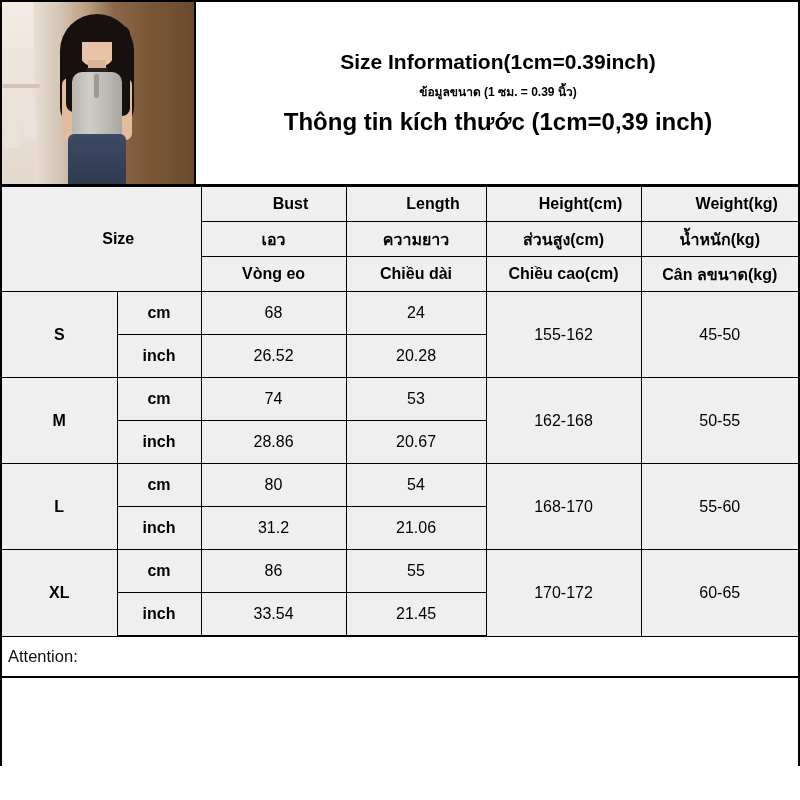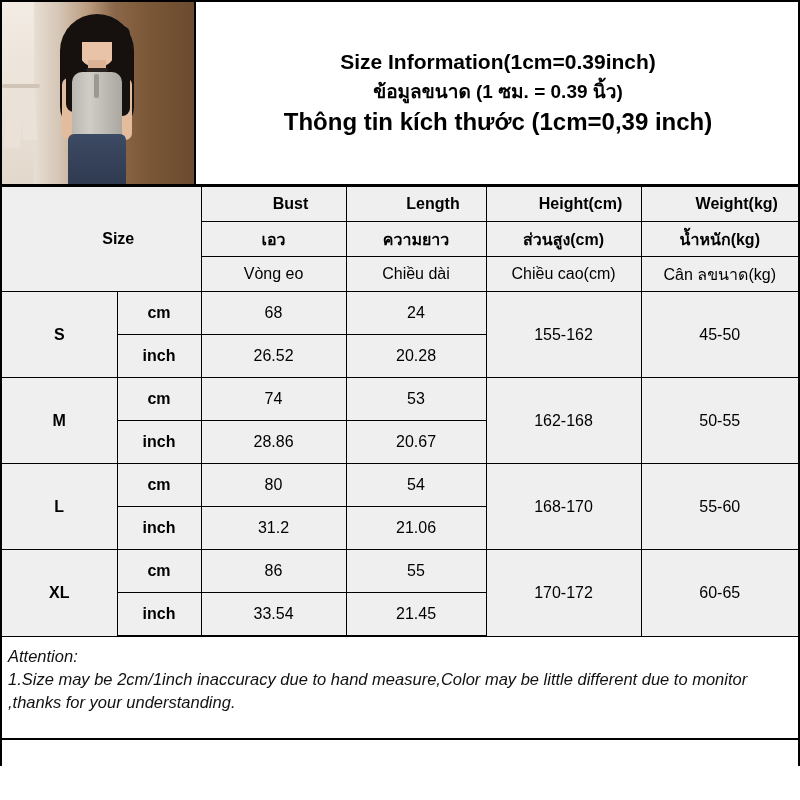--- a/index.html
+++ b/index.html
@@ -170,21 +170,21 @@
     padding: 6px 10px;
     box-sizing: border-box;
   }
   .title-line {
     font-weight: bold;
     font-size: 21px;
     line-height: 30px;
     text-align: center;
     white-space: nowrap;
   }
-  .title-line.thai { font-size: 19px; }
+  .title-line.thai { font-size: 12px; }
   .title-line.vi { font-size: 24px; }
 
   
   table.size-table {
     border-collapse: collapse;
     width: 800px;
     table-layout: fixed;
   }
   table.size-table td, table.size-table th {
     border: 1px solid #000;
@@ -205,43 +205,42 @@
     font-size: 27px;
     font-weight: bold;
   }
   .hdr-row td {
     height: 34px;
     font-size: 16px;
     font-weight: bold;
   }
   .hdr-row.en td { font-weight: bold; padding-left: 34px; }
   .hdr-row.th td { font-weight: bold; margin-left: 19px; }
-  .hdr-row.vi td { font-weight: normal; }
+  .hdr-row.vi td { font-weight: bold; }
 
   .body-row td { height: 42px; }
   .size-label {
     font-size: 20px;
     font-weight: bold;
   }
   .unit-label {
     font-weight: bold;
     font-size: 16px;
   }
   .val { font-size: 17px; }
   .hw { font-size: 17px; }
   .thick-bottom { border-bottom: 2px solid #000 !important; }
   .thick-left { border-left: 2px solid #000 !important; }
   .thick-right { border-right: 2px solid #000 !important; }
 
   
   .attention {
-    padding: 8px 8px 24px 8px;
+    padding: 8px 8px 8px 8px;
     box-sizing: border-box;
     background: #ffffff;
-    font-style: italic;
   }
   .attention div {
     font-size: 16.5px;
     line-height: 23px;
     color: #111;
   }
 
   .bottom-rule {
     border-bottom: 2px solid #000;
     margin: 0;
@@ -376,18 +375,17 @@
       <tr class="body-row">
         <td class="unit-label thick-bottom">inch</td>
         <td class="val thick-bottom">33.54</td>
         <td class="val thick-bottom">21.45</td>
       </tr>
     </tbody>
   </table>
 
   <div class="attention">
     <div>Attention:</div>
-    <div>1.Size may be 2cm/1inch inaccuracy due to hand measure,Color may be little different due to monitor ,thanks for your understanding.</div>
   </div>
   <div class="bottom-rule"></div>
 
   <div class="outer-frame"></div>
 </div>
 
 </body></html>

